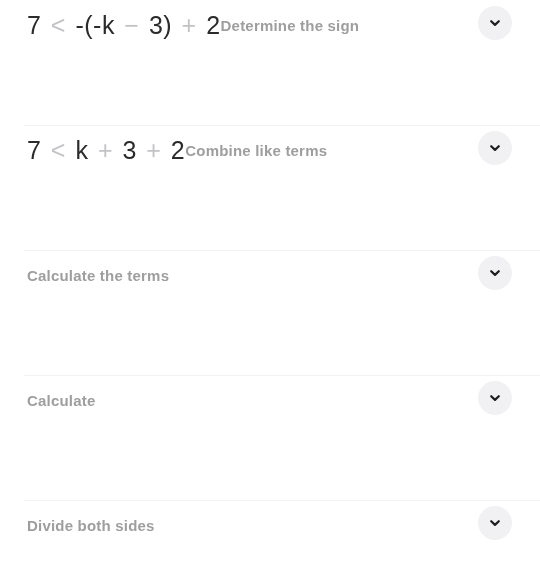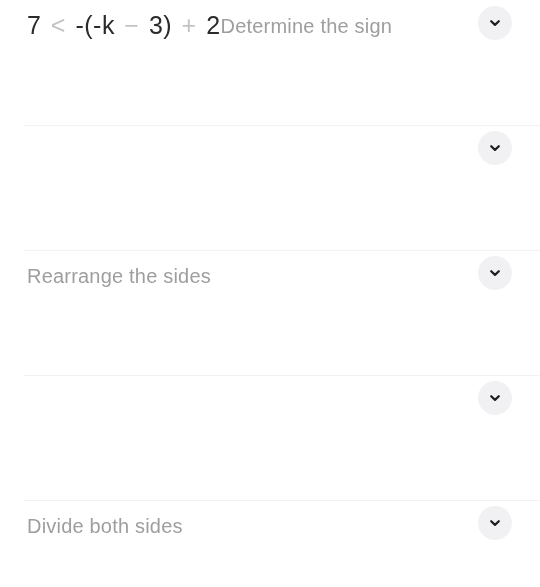--- a/index.html
+++ b/index.html
@@ -53,24 +53,24 @@
   }
 
   
   .step-expression .op {
     color: #c3c3c7;
     padding: 0 2px;
   }
 
   .step-caption {
     margin-top: 16px;
-    font-size: 20px;
+    font-size: 15px;
     line-height: 20px;
     color: #9e9e9e;
-    font-weight: 400;
+    font-weight: 700;
     letter-spacing: 0.2px;
   }
 
   .chevron-button {
     position: absolute;
     top: 6px;
     left: 478px;
     width: 34px;
     height: 34px;
     border-radius: 50%;
@@ -102,39 +102,42 @@
     <div class="step-caption">Determine the sign</div>
     <button class="chevron-button">
       <span>
         <svg width="16" height="16" viewBox="0 0 16 16" aria-hidden="true">
           <path class="chev-path" d="M4.2 6.2 L8 9.9 L11.8 6.2"></path>
         </svg>
       </span>
     </button>
   </div>
     <div class="step-row">
+    <div class="step-expression"><span>7</span> <span class="op">&lt;</span> <span>k</span> <span class="op">+</span> <span>3</span> <span class="op">+</span> <span>2</span></div>
+    <div class="step-caption">Combine like terms</div>
     <button class="chevron-button">
       <span>
         <svg width="16" height="16" viewBox="0 0 16 16" aria-hidden="true">
           <path class="chev-path" d="M4.2 6.2 L8 9.9 L11.8 6.2"></path>
         </svg>
       </span>
     </button>
   </div>
     <div class="step-row">
-    <div class="step-caption">Rearrange the sides</div>
+    <div class="step-caption">Calculate the terms</div>
     <button class="chevron-button">
       <span>
         <svg width="16" height="16" viewBox="0 0 16 16" aria-hidden="true">
           <path class="chev-path" d="M4.2 6.2 L8 9.9 L11.8 6.2"></path>
         </svg>
       </span>
     </button>
   </div>
     <div class="step-row">
+    <div class="step-caption">Calculate</div>
     <button class="chevron-button">
       <span>
         <svg width="16" height="16" viewBox="0 0 16 16" aria-hidden="true">
           <path class="chev-path" d="M4.2 6.2 L8 9.9 L11.8 6.2"></path>
         </svg>
       </span>
     </button>
   </div>
     <div class="step-row">
     <div class="step-caption">Divide both sides</div>

